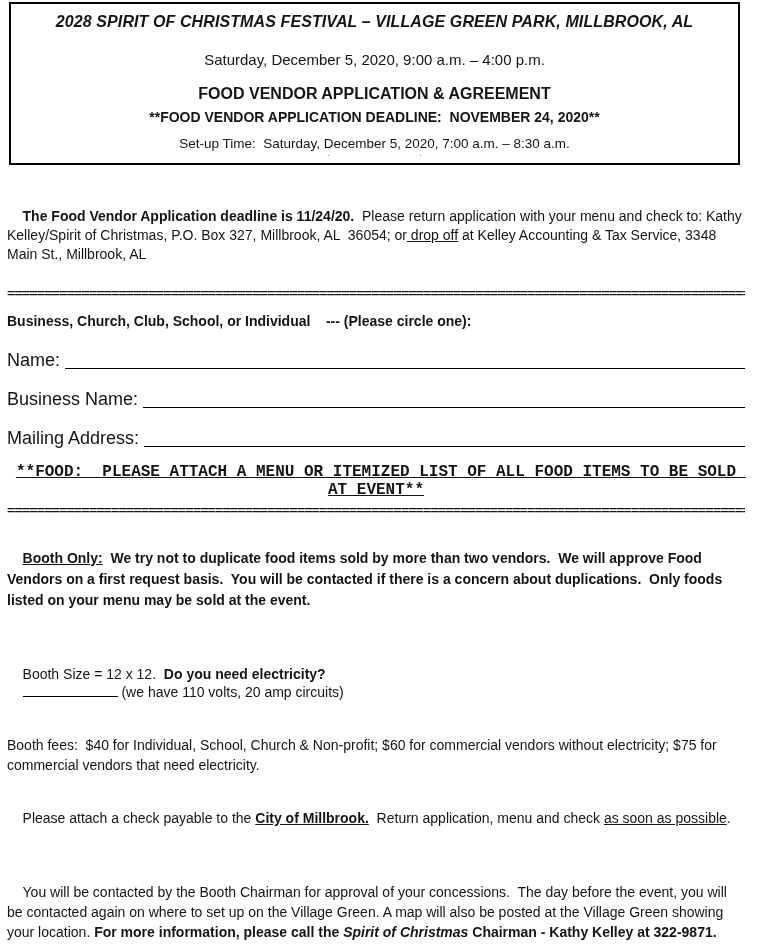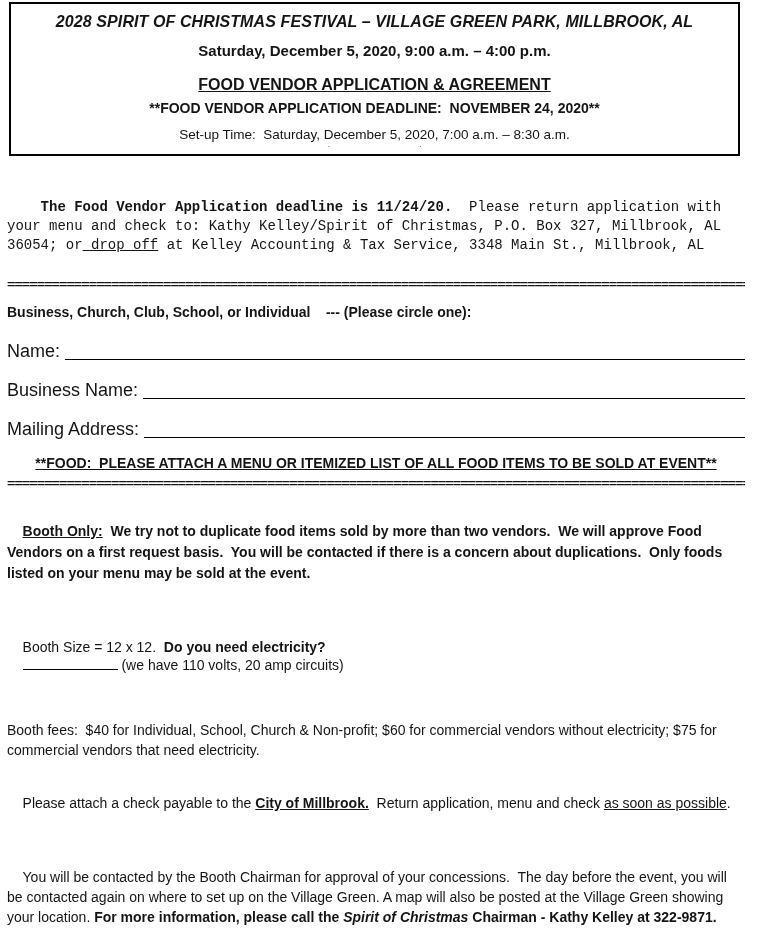--- a/index.html
+++ b/index.html
@@ -13,60 +13,60 @@
   .page { padding:2px 14px 0 7px; }
 
   
   .hdr-box {
     border:2px solid #000;
     margin:0 5px 0 2px;
     text-align:center;
     padding:8px 6px 3px;
   }
   .hdr-title   { font-style:italic; font-weight:bold; font-size:16px; line-height:20px; letter-spacing:.1px; }
-  .hdr-datetime{ font-weight:bold; font-size:15px; line-height:18px; margin-top:10px; }
-  .hdr-apptitle{ display:inline-block; font-weight:bold; font-size:16px; line-height:19px; margin-top:15px; text-decoration:underline; }
+  .hdr-datetime{ font-weight:normal; font-size:15px; line-height:18px; margin-top:19px; }
+  .hdr-apptitle{ display:inline-block; font-weight:bold; font-size:16px; line-height:19px; margin-top:15px; }
   .hdr-deadline{ font-weight:bold; font-size:14px; line-height:17px; margin-top:6px; white-space:pre-wrap; }
   .hdr-setup   { font-size:13.5px; line-height:17px; margin-top:9px; white-space:pre-wrap; }
   .hdr-dots    { font-size:8px; line-height:8px; color:#555; white-space:pre; }
 
   
   .para   { font-size:14px; line-height:19px; white-space:pre-wrap; }
   .b      { font-weight:bold; }
   .u      { text-decoration:underline; }
   .bu     { font-weight:bold; text-decoration:underline; }
 
-  .intro  { margin-top:23px;font-family:Liberation Mono, monospace; }
+  .intro  { margin-top:23px; }
 
   .divider {
     white-space:nowrap; overflow:hidden;
     font-family:"DejaVu Sans Mono", monospace;
     font-size:14px; line-height:12px; letter-spacing:-1px;
     margin-top:4px;
   }
   .divider2 { margin-top:5px; }
 
   .circle-line { font-weight:bold; font-size:14px; line-height:18px; margin-top:13px; white-space:pre-wrap; }
 
   
   .field-row { display:flex; align-items:flex-end; margin-top:21px; font-size:18px; line-height:18px; }
   .field-row .lbl { white-space:pre; }
   .blank { border-bottom:1.5px solid #000; height:17px; flex:1 1 auto; margin-left:5px; }
   .blank-phone { flex:0 0 128px; margin-right:18px; }
   .blank-cell  { flex:0 0 122px; margin-right:18px; }
 
-  .food-notice { text-align:center; margin-top:16px; font-size:14px; line-height:18px; }
+  .food-notice { text-align:center; margin-top:16px; font-size:16px; line-height:18px;font-family:Liberation Mono, monospace; }
   .food-notice span { font-weight:bold; text-decoration:underline; white-space:pre-wrap; }
 
   .booth-entry { margin-top:11px; font-weight:bold; font-size:14px; line-height:21px; white-space:pre-wrap; }
 
   .booth-size { margin-top:15px; font-size:14px; line-height:18px; white-space:pre-wrap; }
   .elec-blank { display:inline-block; width:95px; border-bottom:1.5px solid #000; height:14px; vertical-align:baseline; }
 
-  .booth-fees { margin-top:28px; line-height:20px; }
+  .booth-fees { margin-top:16px; line-height:20px; }
   .check-line { margin-top:15px; line-height:19px; }
   .contact    { margin-top:15px; line-height:20px; }
 </style>
 </head>
 <body>
 
 <div class="page">
 
   <div class="hdr-box">
     <div class="hdr-title">2028 SPIRIT OF CHRISTMAS FESTIVAL – VILLAGE GREEN PARK, MILLBROOK, AL</div>

